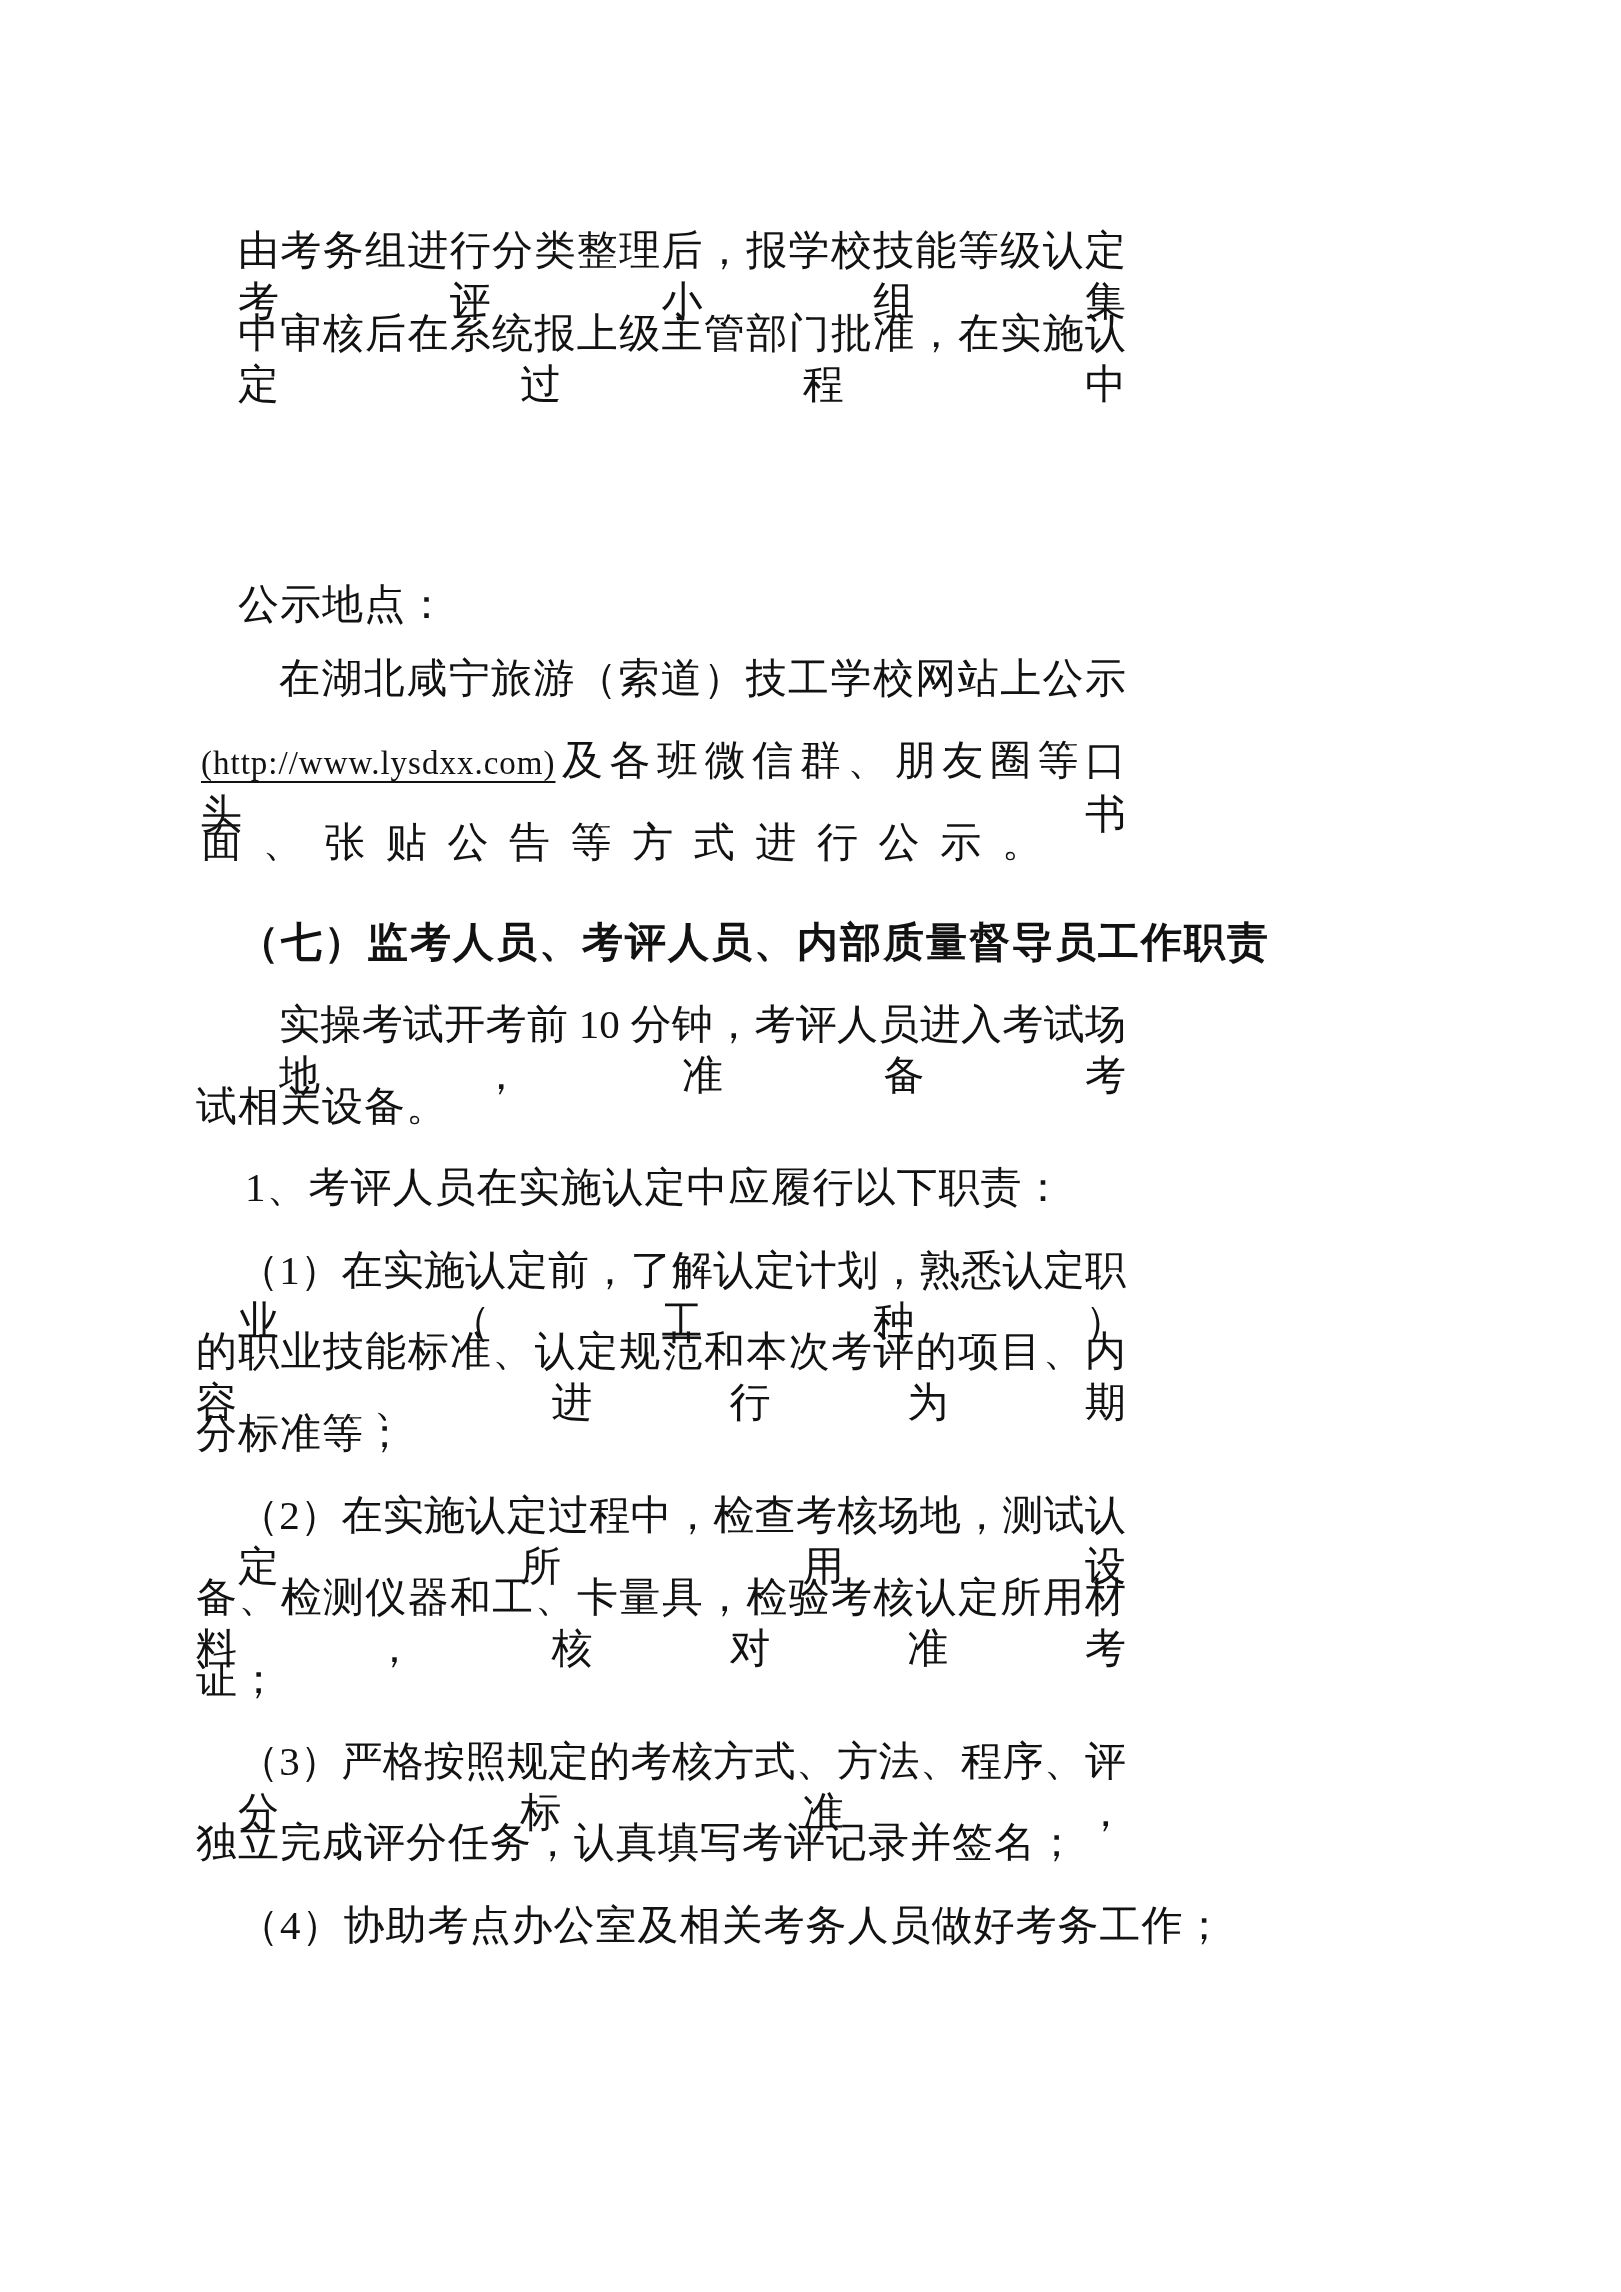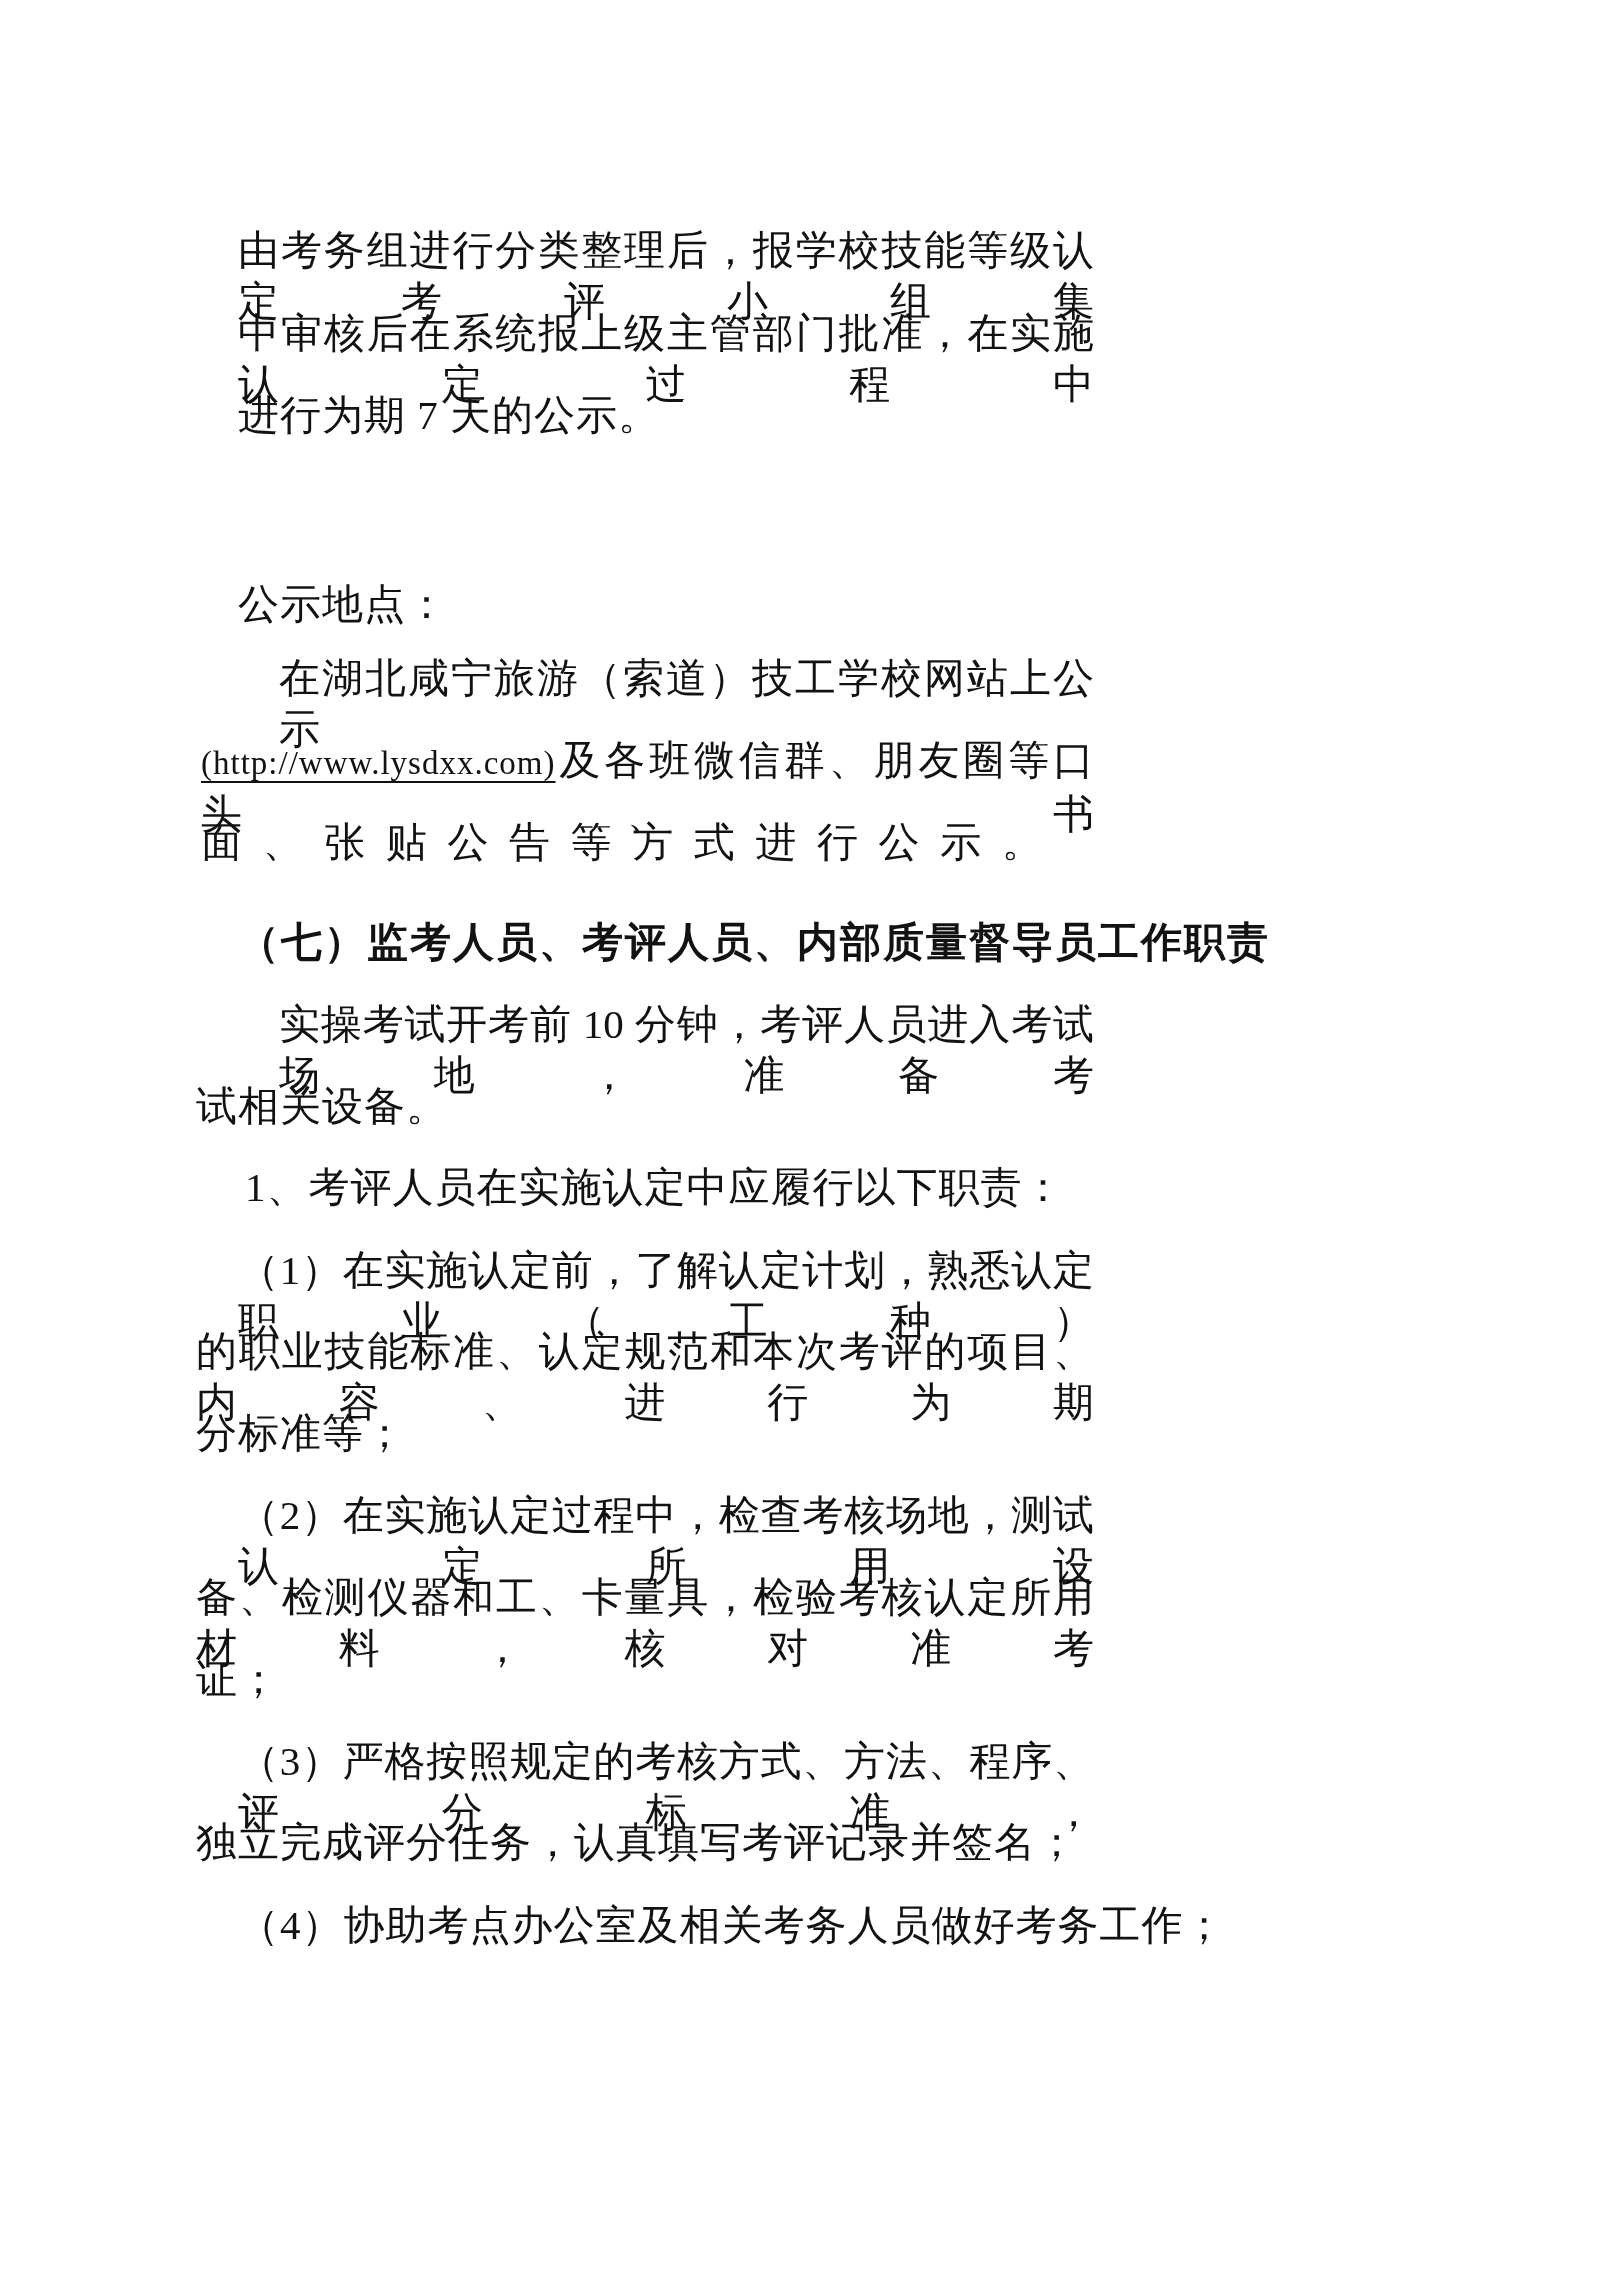--- a/index.html
+++ b/index.html
@@ -9,20 +9,21 @@
   }
   .page {
     position: relative;
     width: 1338px;
     height: 2293px;
     background: #ffffff;
     color: #121212;
     font-family: "Liberation Serif", "DejaVu Serif", serif;
     font-size: 41px;
     overflow: hidden;
+    padding-left: 32px;
   }
   .line {
     position: absolute;
     height: 51px;
     line-height: 51px;
     white-space: nowrap;
     letter-spacing: 1px;
   }
   
   .spread {
@@ -48,21 +49,20 @@
     letter-spacing: 20.6px;
   }
 </style>
 </head>
 <body>
 
 <div class="page">
 
   <div class="line spread" style="top:225px; left:238px;">由考务组进行分类整理后，报学校技能等级认定考评小组集</div>
   <div class="line spread" style="top:308px; left:238px;">中审核后在系统报上级主管部门批准，在实施认定过程中</div>
-  <div class="line" style="top:390px; left:238px;">进行为期 7 天的公示。</div>
 
   <div class="line" style="top:579px; left:238px;">公示地点：</div>
 
   <div class="line spread" style="top:653px; left:279px;">在湖北咸宁旅游（索道）技工学校网站上公示</div>
   <div class="line spread" style="top:735px; left:201px;">
     <span class="url-link">(http://www.lysdxx.com)</span><span>及各班微信群、朋友圈等口头、书</span>
   </div>
   <div class="line wide-spacing" style="top:817px; left:201px;">面、张贴公告等方式进行公示。</div>
 
   <div class="line heading" style="top:917px; left:238px;text-align:right;">（七）监考人员、考评人员、内部质量督导员工作职责</div>

